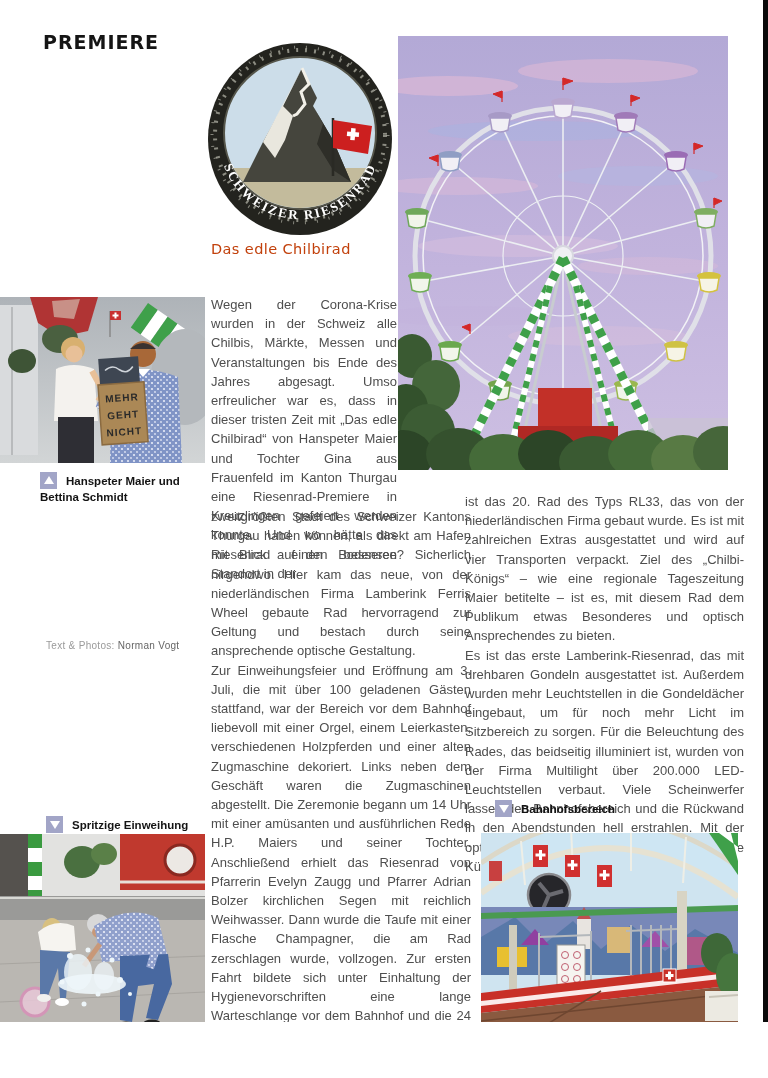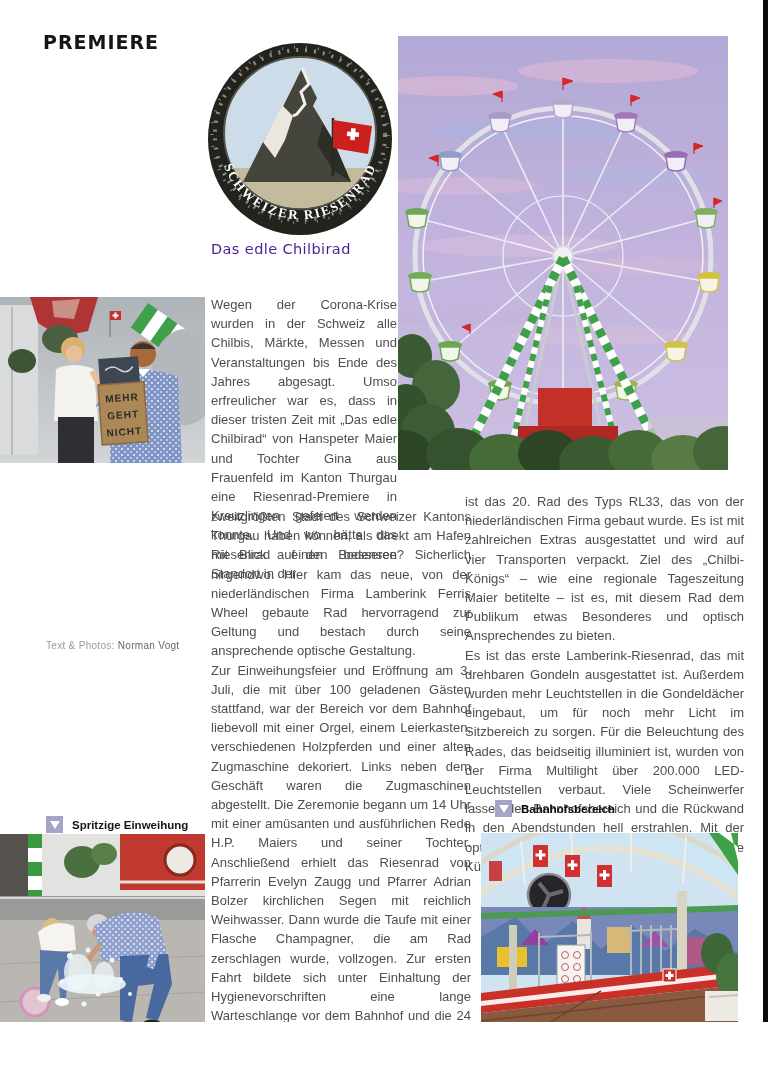--- a/index.html
+++ b/index.html
@@ -1,21 +1,21 @@
 <!DOCTYPE html>
 <html lang="de"><head>
 <meta charset="utf-8">
 <style>
   html,body{margin:0;padding:0;background:#fff;}
   .page{position:relative;width:768px;height:1022px;background:#fff;overflow:hidden;
         font-family:"Liberation Sans", sans-serif;}
   .abs{position:absolute;}
   .kicker{font-family:"DejaVu Sans", sans-serif;font-weight:bold;font-size:19px;
           letter-spacing:1px;color:#151515;}
-  .title{font-family:"DejaVu Sans", sans-serif;font-size:14.5px;letter-spacing:.4px;color:#4c1d95;}
+  .title{font-family:"DejaVu Sans", sans-serif;font-size:14.5px;letter-spacing:.4px;color:#c2410c;}
   .body-col{font-size:13px;line-height:19.2px;color:#4e4e4e;text-align:justify;}
   .body-col p{margin:0;}
   .caption{font-size:11.5px;font-weight:bold;color:#141414;line-height:16px;}
   .cap-icon{display:inline-block;width:17px;height:17px;background:#a2a5c7;
             vertical-align:-4px;margin-right:9px;position:relative;}
   .cap-icon i{position:absolute;left:3.5px;width:0;height:0;
               border-left:5px solid transparent;border-right:5px solid transparent;}
   .cap-icon.up i{top:4px;border-bottom:8px solid #fff;}
   .cap-icon.down i{top:5px;border-top:8px solid #fff;}
   .credit{font-size:10px;letter-spacing:.3px;color:#9a9a9a;}
@@ -307,20 +307,23 @@
         <rect x="2" y="-26" width="40" height="27" fill="#3e4652"></rect>
         <path d="M8,-14 q8,-6 14,0 q8,6 14,-2" stroke="#cfd4da" stroke-width="1.5" fill="none"></path>
         <rect x="0" y="0" width="46" height="60" fill="#ab8856" stroke="#8a6a40" stroke-width="1.5"></rect>
         <text x="23" y="18" text-anchor="middle" font-family="Liberation Sans, sans-serif" font-size="10" font-weight="bold" fill="#2a2a2a" letter-spacing="1">MEHR</text>
         <text x="23" y="35" text-anchor="middle" font-family="Liberation Sans, sans-serif" font-size="10" font-weight="bold" fill="#2a2a2a" letter-spacing="1">GEHT</text>
         <text x="23" y="52" text-anchor="middle" font-family="Liberation Sans, sans-serif" font-size="10" font-weight="bold" fill="#2a2a2a" letter-spacing="1">NICHT</text>
       </g>
     </svg>
   </div>
 
+  <div class="abs caption" style="left:40px;top:472px;width:178px;">
+    <span class="cap-icon up"><i></i></span><span>Hanspeter Maier und Bettina Schmidt</span>
+  </div>
 
   <div class="abs credit" style="left:46px;top:640px;">
     <span>Text &amp; Photos:</span>
     <b>Norman Vogt</b>
   </div>
 
   <div class="abs caption" style="left:46px;top:816px;">
     <span class="cap-icon down"><i></i></span><span>Spritzige Einweihung</span>
   </div>
 

